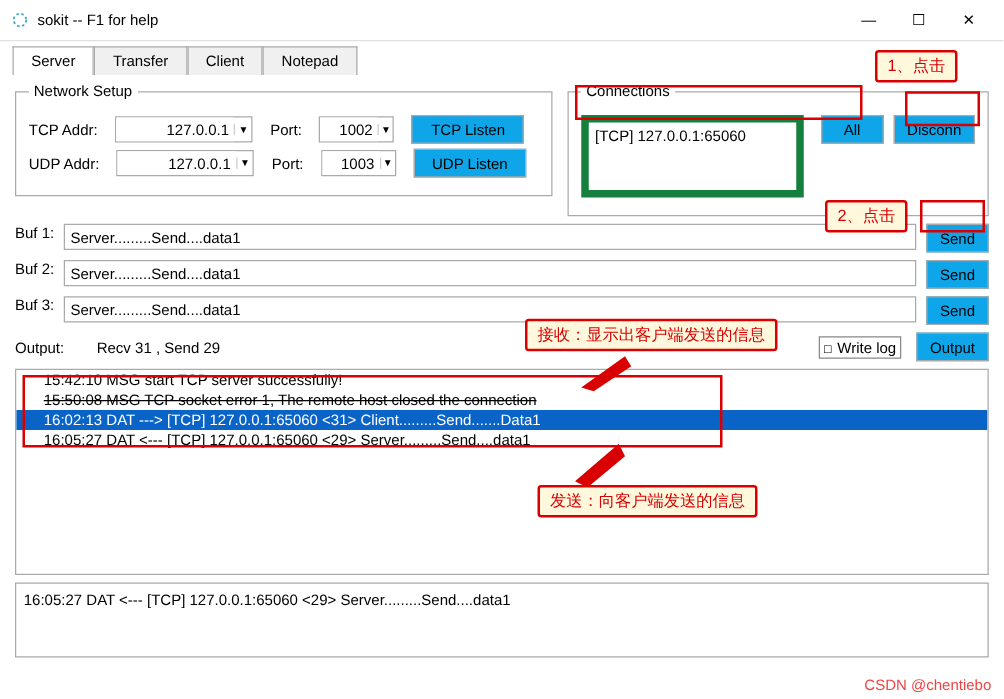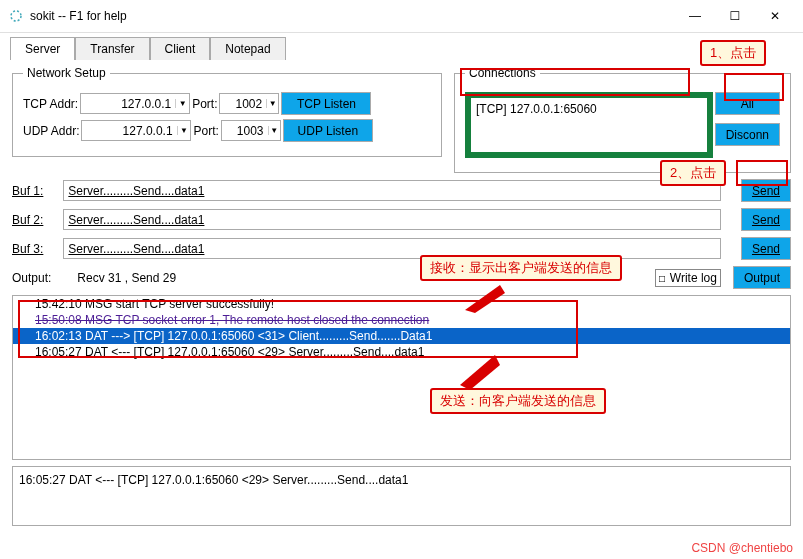--- a/index.html
+++ b/index.html
@@ -7,32 +7,32 @@
 .titlebar { height: 30px; display: flex; align-items: center; padding: 16px 8px; border-bottom: 1px solid #e0e0e0; }
 .titlebar .icon { width: 16px; height: 16px; margin-right: 6px; display: flex; align-items: center; justify-content: center; }
 .titlebar .title { flex: 1; font-size: 12px; }
 .titlebar .winbtn { width: 40px; height: 28px; display: flex; align-items: center; justify-content: center; cursor: pointer; font-size: 12px; }
 .tabs { display: flex; padding: 4px 10px 0; gap: 0; }
 .tab { padding: 4px 14px; border: 1px solid #aaa; border-bottom: none; background: #f0f0f0; cursor: pointer; font-size: 12px; }
 .tab.active { background: #fff; }
 .content { padding: 6px 12px; position: relative; }
 fieldset { border: 1px solid #aaa; padding: 8px 10px 10px; position: relative; }
 legend { font-size: 12px; padding: 0 4px; }
-.row { display: flex; align-items: center; gap: 2px; margin: 4px 0; }
+.row { display: flex; align-items: center; gap: 14px; margin: 4px 0; }
 .label { white-space: nowrap; }
 .combo { display: flex; align-items: center; border: 1px solid #aaa; background: #fff; height: 21px; }
 .combo input { border: none; outline: none; padding: 0 4px; font-size: 12px; width: 100%; height: 19px; text-align: right; }
 .combo .arrow { width: 16px; text-align: center; font-size: 8px; border-left: 1px solid #ccc; cursor: pointer; }
 button.btn { border: 1px solid #aaa; background: #0ea5e9; height: 23px; padding: 0 10px; cursor: pointer; font-size: 12px; min-width: 50px; }
 .toprow { display: flex; gap: 12px; align-items: flex-start; }
 .netsetup { flex: 0 0 430px; }
 .conns { flex: 1; }
 .connbox { border: 6px solid #15803d; background: #fff; height: 66px; padding: 3px; }
 .connitem { background: #fff; padding: 1px 2px; }
-.bufrow { display: flex; align-items: center; gap: 20px; margin: 6px 0; text-decoration: underline; }
+.bufrow { display: flex; align-items: flex-start; gap: 8px; margin: 6px 0; }
 .bufrow input { flex: 1; border: 1px solid #aaa; height: 21px; padding: 0 4px; font-size: 12px; }
 .outrow { display: flex; align-items: center; gap: 12px; margin: 6px 0; }
 .logbox { border: 1px solid #aaa; height: 165px; background: #fff; overflow: auto; position: relative; }
 .logline { padding: 1px 6px; white-space: pre; font-size: 12px; }
 .logline.sel { background: #0a64c8; color: #fff; }
 .bottombox { border: 1px solid #aaa; height: 60px; padding: 6px; font-size: 12px; white-space: pre; margin-top: 6px; }
 .checkbox { display: flex; align-items: center; gap: 4px; border: 1px solid #888; padding: 1px 3px; background:#fff; }
 .annot { position: absolute; border: 2px solid #d80000; background: #fff8dd; color: #d80000; font-size: 13px; padding: 2px 8px; border-radius: 3px; pointer-events: none; z-index: 50; }
 .redbox { position: absolute; border: 2px solid #d80000; pointer-events: none; z-index: 40; }
 .arrow-svg { position: absolute; z-index: 45; pointer-events: none; }
@@ -92,21 +92,21 @@
         <button class="btn" style="width:90px">UDP Listen</button>
       </div>
     </fieldset>
 
     <fieldset class="conns">
       <legend>Connections</legend>
       <div class="row" style="align-items:flex-start">
         <div class="connbox" style="flex:1">
           <div class="connitem">[TCP] 127.0.0.1:65060</div>
         </div>
-        <div style="display:flex;flex-direction:column;gap:8px">
+        <div style="display:flex;gap:8px">
           <button class="btn">All</button>
           <button class="btn">Disconn</button>
         </div>
       </div>
     </fieldset>
   </div>
 
   <div class="bufrow">
     <span class="label">Buf 1:</span>
     <input value="Server.........Send....data1" style="">
@@ -129,21 +129,21 @@
     <span style="flex:1"></span>
     <label class="checkbox">
       <span style="font-family:monospace">☐</span>
       <span>Write log</span>
     </label>
     <button class="btn">Output</button>
   </div>
 
   <div class="logbox">
     <div class="logline" style="padding-left:22px">15:42:10 MSG start TCP server successfully!</div>
-    <div class="logline" style="padding-left:22px;text-decoration:line-through;color:#4c1d95">15:50:08 MSG TCP socket error 1, The remote host closed the connection</div>
+    <div class="logline" style="padding-left:22px;text-decoration:line-through;color:#000000">15:50:08 MSG TCP socket error 1, The remote host closed the connection</div>
     <div class="logline sel" style="padding-left:22px">16:02:13 DAT ---&gt; [TCP] 127.0.0.1:65060 &lt;31&gt; Client.........Send.......Data1</div>
     <div class="logline" style="padding-left:22px">16:05:27 DAT &lt;--- [TCP] 127.0.0.1:65060 &lt;29&gt; Server.........Send....data1</div>
   </div>
 
   <div class="bottombox">16:05:27 DAT &lt;--- [TCP] 127.0.0.1:65060 &lt;29&gt; Server.........Send....data1</div>
 </div>
 
 <div class="redbox" style="left:460px; top:68px; width:230px; height:28px"></div>
 <div class="redbox" style="left:724px; top:73px; width:60px; height:28px"></div>
 <div class="redbox" style="left:736px; top:160px; width:52px; height:26px"></div>

